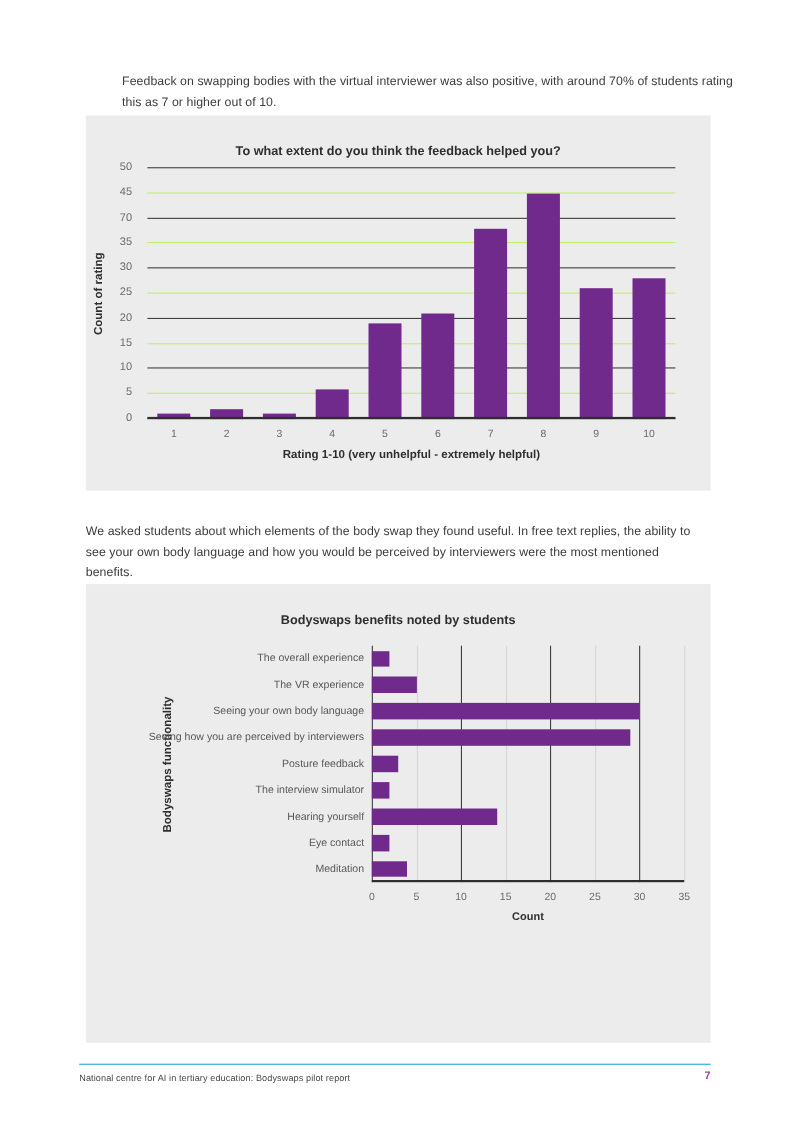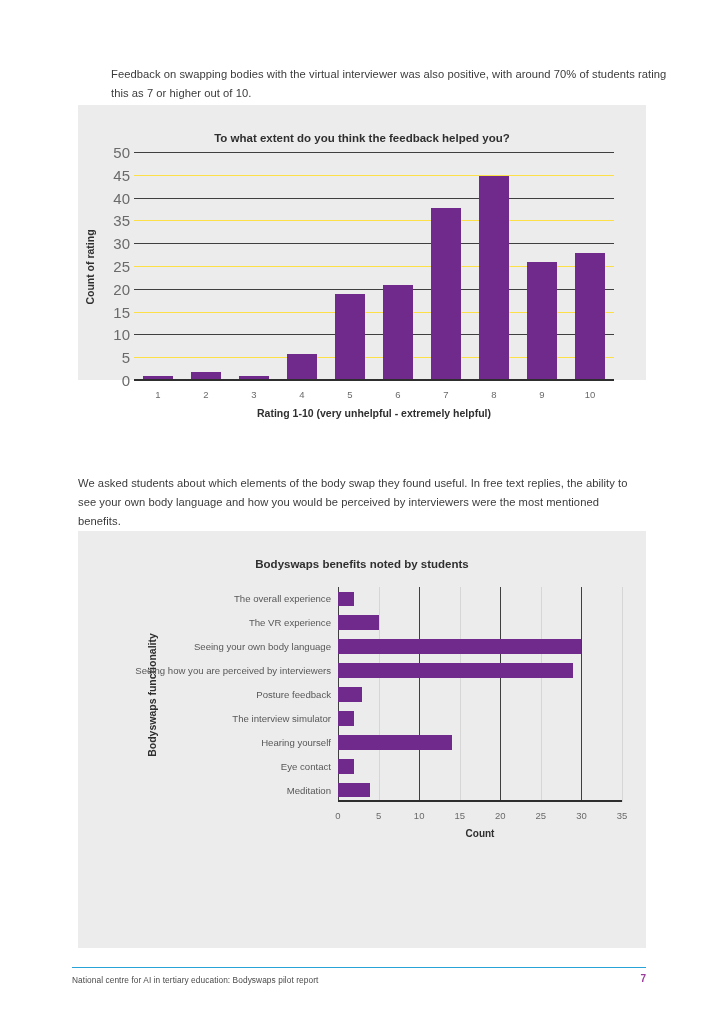--- a/index.html
+++ b/index.html
@@ -29,21 +29,21 @@
   .para-1 { top: 54px; margin-left: 33px; }
   .para-2 { top: 463px; }
 
   
   .panel {
     position: absolute;
     left: 78px;
     width: 568px;
     background: #ececec;
   }
-  .panel-1 { top: 105px; height: 275px; }
+  .panel-1 { top: 105px; height: 341px; }
   .panel-2 { top: 531px; height: 417px; }
 
   .chart-title {
     position: absolute;
     left: 0; right: 0;
     text-align: center;
     font-size: 11.5px;
     font-weight: bold;
     color: #2f2f2f;
   }
@@ -62,28 +62,28 @@
   #c1-plot {
     position: absolute;
     left: 0; top: 0; right: 0; bottom: 0;
   }
   .c1-grid {
     position: absolute;
     left: 0; right: 0;
     height: 1px;
   }
   .c1-grid.dark  { background: #3f3f3f; }
-  .c1-grid.light { background: #fde047; }
+  .c1-grid.light { background: #bef264; }
 
   .c1-ylabel {
     position: absolute;
     right: 100%;
-    margin-right: 4px;
+    margin-right: 14px;
     transform: translateY(-50%);
-    font-size: 15px;
+    font-size: 10px;
     color: #6a6a6a;
     white-space: nowrap;
   }
 
   #c1-bars {
     position: absolute;
     left: 0; top: 0; right: 0; bottom: 0;
     display: flex;
     align-items: flex-end;
   }
@@ -270,21 +270,21 @@
           <div class="c1-grid light" style="bottom: 50%;">
             <span class="c1-ylabel">25</span>
           </div>
           <div class="c1-grid dark" style="bottom: 60%;">
             <span class="c1-ylabel">30</span>
           </div>
           <div class="c1-grid light" style="bottom: 70%;">
             <span class="c1-ylabel">35</span>
           </div>
           <div class="c1-grid dark" style="bottom: 80%;">
-            <span class="c1-ylabel">40</span>
+            <span class="c1-ylabel">70</span>
           </div>
           <div class="c1-grid light" style="bottom: 90%;">
             <span class="c1-ylabel">45</span>
           </div>
           <div class="c1-grid dark" style="bottom: 100%;">
             <span class="c1-ylabel">50</span>
           </div>
         </div>
       <div id="c1-bars">
           <div class="c1-barcell">

